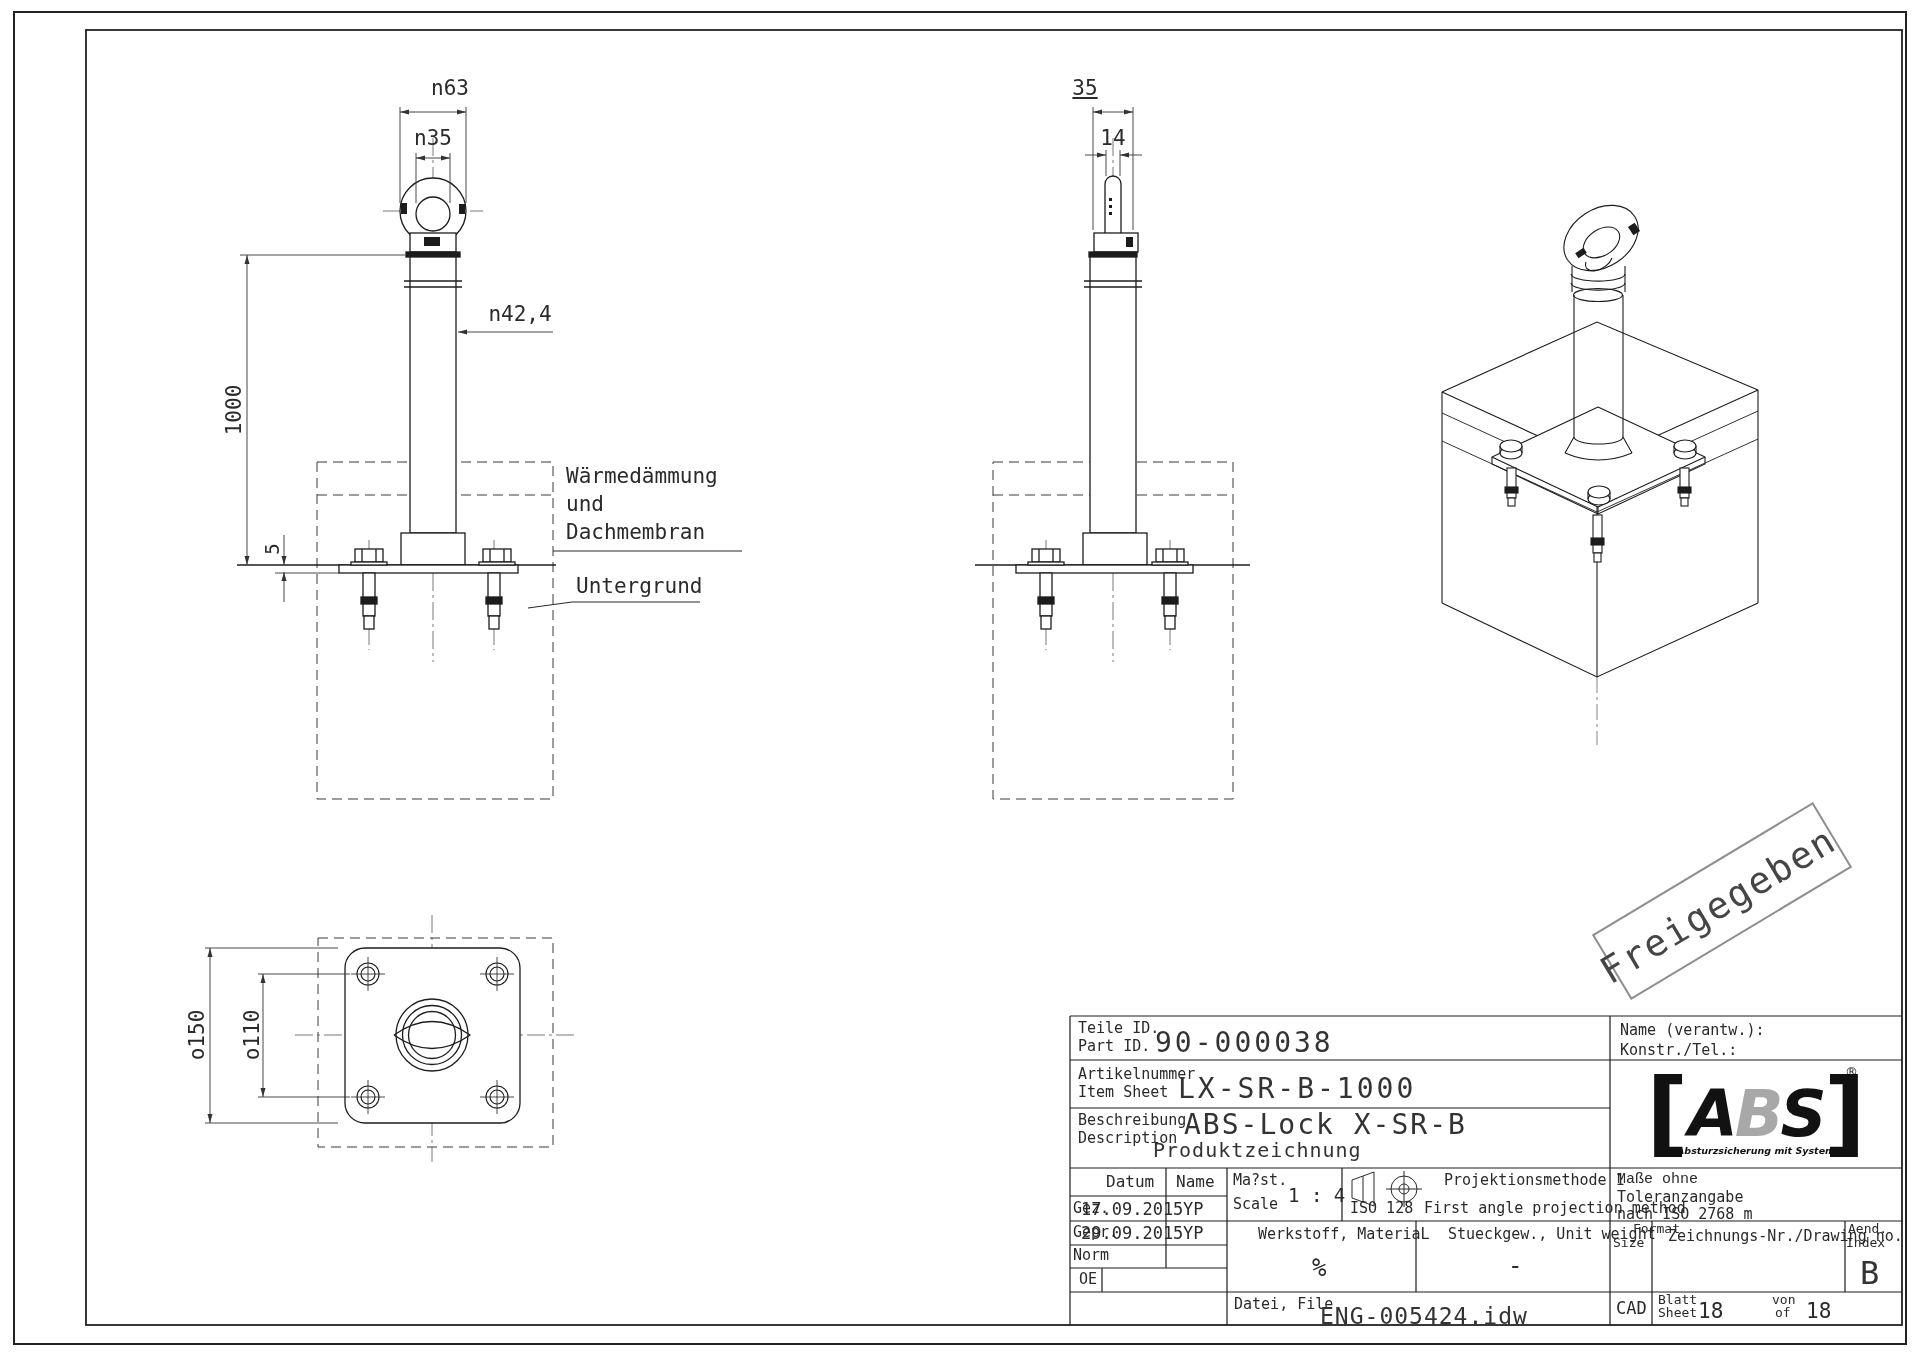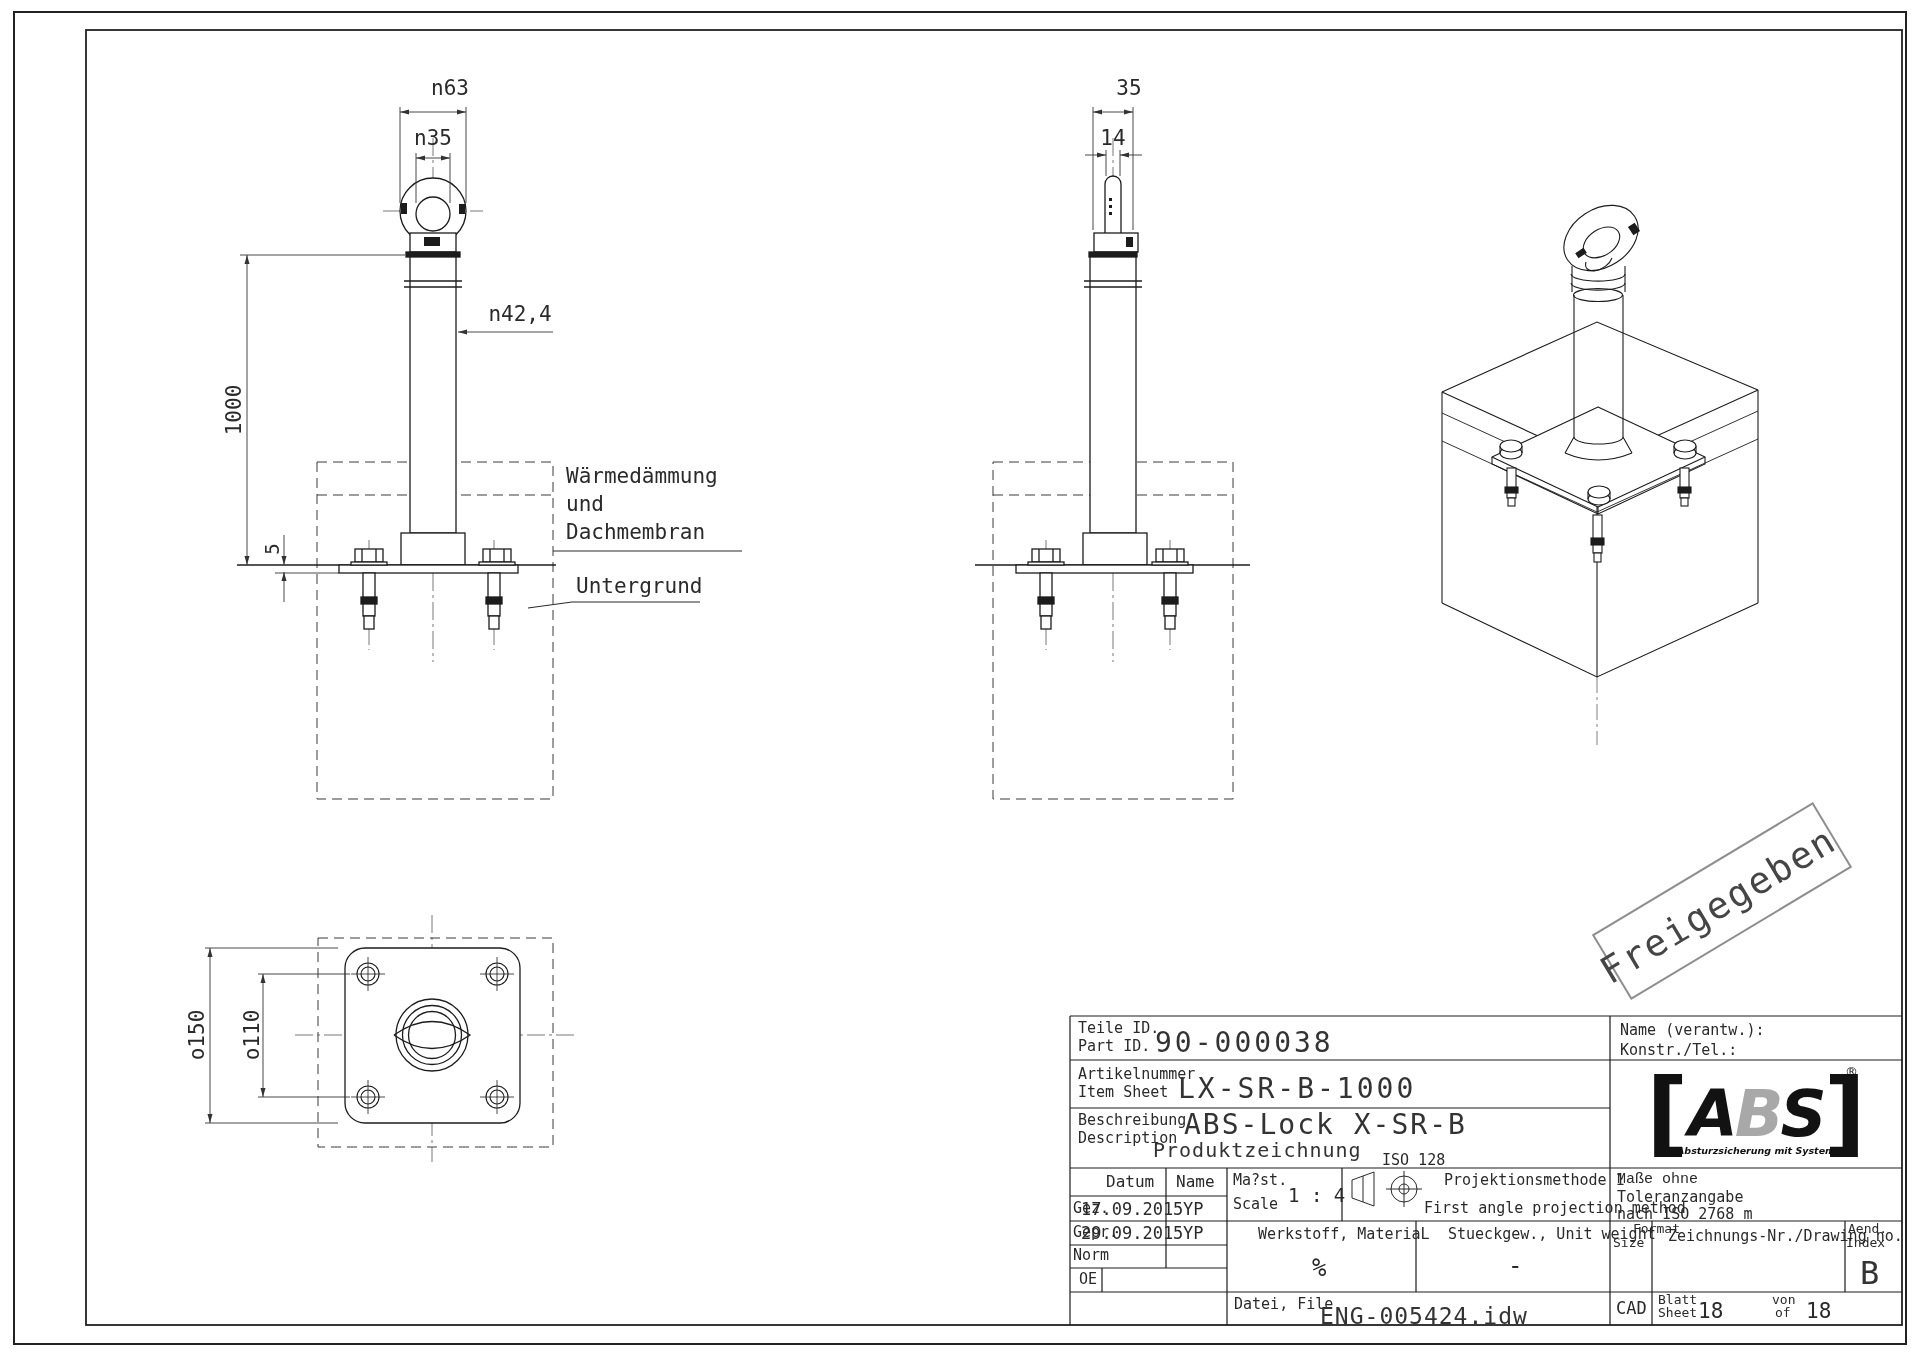--- a/index.html
+++ b/index.html
@@ -302,21 +302,21 @@
     <line x1="1386" y1="1189" x2="1422" y2="1189"></line>
     <line x1="1404" y1="1171" x2="1404" y2="1207"></line>
   </g>
 </svg>
 
 <div class="txt dim ctr" style="left:433px;top:76px;margin-left:17px;">n63</div>
 <div class="txt dim ctr" style="left:433px;top:126px;">n35</div>
 <div class="txt dim ctr" style="left:520px;top:302px;">n42,4</div>
 <div class="txt dim rot" style="left:234px;top:410px;">1000</div>
 <div class="txt rot" style="left:272px;top:549px;font-size:19px;">5</div>
-<div class="txt dim ctr" style="left:1129px;top:76px;">35</div>
+<div class="txt dim ctr" style="left:1085px;top:76px;text-decoration:underline;">35</div>
 <div class="txt dim ctr" style="left:1113px;top:126px;">14</div>
 <div class="txt dim rot" style="left:197px;top:1035px;">o150</div>
 <div class="txt dim rot" style="left:252px;top:1035px;">o110</div>
 <div class="txt anno" style="left:566px;top:464px;">Wärmedämmung</div>
 <div class="txt anno" style="left:566px;top:492px;">und</div>
 <div class="txt anno" style="left:566px;top:520px;">Dachmembran</div>
 <div class="txt anno" style="left:576px;top:574px;">Untergrund</div>
 
 <div class="stamp-box"></div>
 <div class="stamp-txt">Freigegeben</div>
@@ -355,21 +355,21 @@
 <div class="txt lbl" style="left:1073px;top:1224px;">Gepr.</div>
 <div class="txt lb17" style="left:1081px;top:1223px;">29.09.2015</div>
 <div class="txt lb17" style="left:1183px;top:1223px;">YP</div>
 <div class="txt lbl" style="left:1073px;top:1247px;">Norm</div>
 <div class="txt lbl" style="left:1079px;top:1271px;">OE</div>
 
 <div class="txt lbl" style="left:1233px;top:1172px;">Ma?st.</div>
 <div class="txt lbl" style="left:1233px;top:1196px;">Scale</div>
 <div class="txt" style="left:1288px;top:1184px;font-size:19px;">1 : 4</div>
 <div class="txt lbl" style="left:1444px;top:1172px;">Projektionsmethode 1</div>
-<div class="txt lbl" style="left:1350px;top:1152px;margin-left:32px;">ISO 128</div>
+<div class="txt lbl" style="left:1350px;top:1200px;">ISO 128</div>
 <div class="txt lbl" style="left:1424px;top:1200px;">First angle projection method</div>
 
 <div class="txt lbl" style="left:1258px;top:1226px;">Werkstoff, MateriaL</div>
 <div class="txt" style="left:1312px;top:1254px;font-size:24px;">%</div>
 <div class="txt lbl" style="left:1448px;top:1226px;">Stueckgew., Unit weight</div>
 <div class="txt" style="left:1508px;top:1252px;font-size:24px;">-</div>
 <div class="txt lbl" style="left:1234px;top:1296px;">Datei, File</div>
 <div class="txt" style="left:1320px;top:1303px;font-size:23px;letter-spacing:1px;color:#333;">ENG-005424.idw</div>
 
 <div class="txt lbl" style="left:1617px;top:1172px;font-family:Liberation Mono, monospace;">Maße ohne</div>

